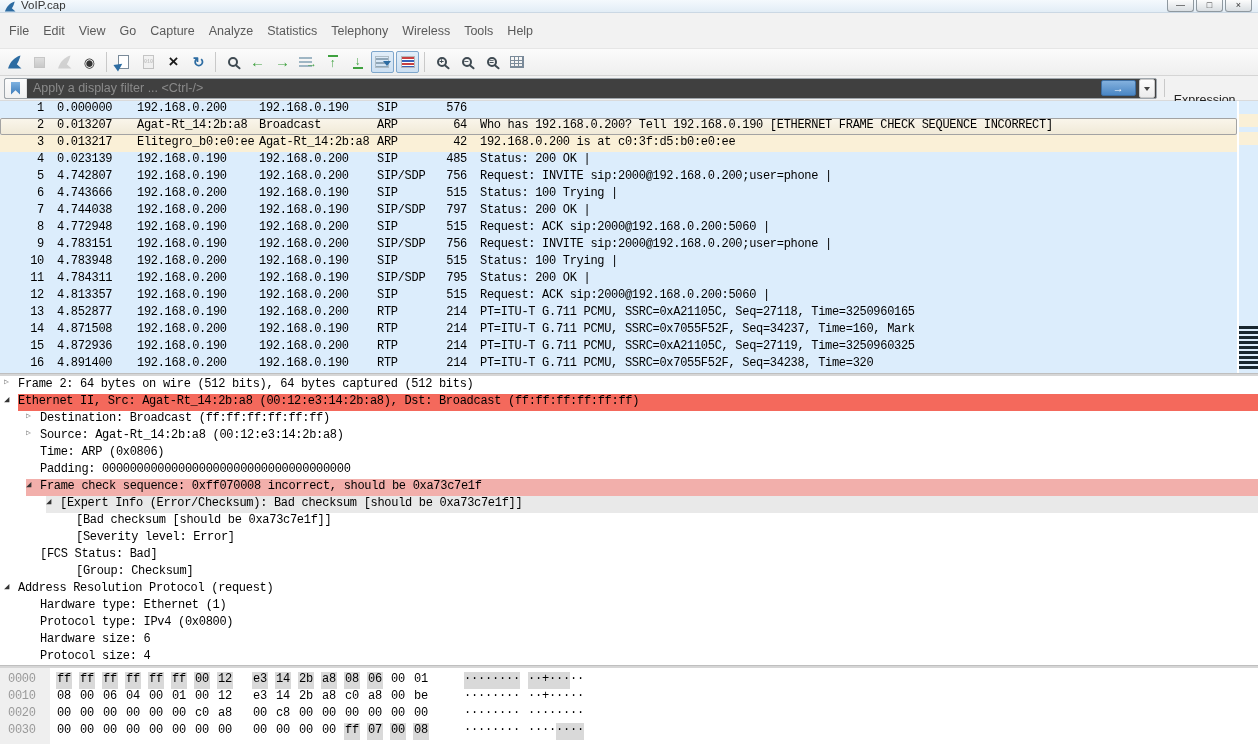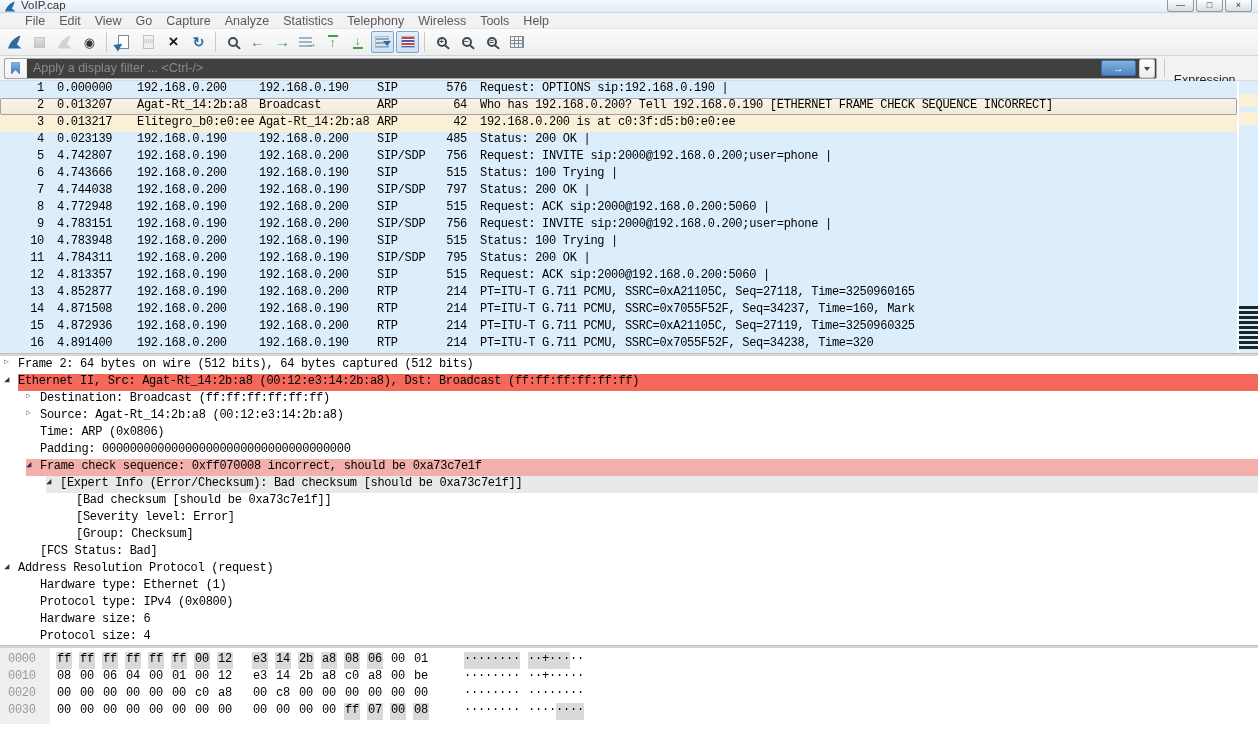--- a/index.html
+++ b/index.html
@@ -13,21 +13,21 @@
 
   
   .titlebar{ height:13px; flex:none; background:linear-gradient(#F4F9FD,#E2EDF6); border-bottom:1px solid #CBD8E4; display:flex; align-items:flex-end; padding:0 4px; position:relative; }
   .app-icon svg{ display:block; }
   .title-text{ font:11.5px var(--sans); color:#333; margin-left:5px; line-height:13px; }
   .win-btns{ position:absolute; right:6px; top:0; display:flex; gap:2px; }
   .win-btn{ width:27px; height:12px; border:1px solid #8E989F; border-top:none; border-radius:0 0 3px 3px; background:linear-gradient(#FCFCFC,#D9DEE2); display:flex; align-items:center; justify-content:center; }
   .win-glyph{ font:9px var(--sans); color:#333; line-height:1; }
 
   
-  .menubar{ height:16px; flex:none; background:#F2F2F2; display:flex; align-items:flex-end; padding-left:18px; border-bottom:1px solid #E6E6E6; }
+  .menubar{ height:36px; flex:none; background:#F2F2F2; display:flex; align-items:center; padding-left:2px; border-bottom:1px solid #E6E6E6; }
   .menu-item{ font:12.5px var(--sans); color:#5A5A5A; padding:0 7px; }
 
   
   .toolbar{ height:27px; flex:none; background:linear-gradient(#FBFBFB,#EFEFEF); border-bottom:1px solid #D5D5D5; display:flex; align-items:center; padding-left:2px; }
   .tb-btn{ width:23px; height:22px; display:inline-flex; align-items:center; justify-content:center; margin:0 1px; border:1px solid transparent; border-radius:2px; position:relative; flex:none; }
   .tb-btn.pressed{ background:linear-gradient(#E2EEF9,#CCDFF2); border-color:#7EA6CC; }
   .tb-btn.disabled{ opacity:.45; filter:grayscale(1); }
   .tb-sep{ width:1px; height:20px; background:#C9C9C9; margin:0 4px; flex:none; }
   .ic{ display:inline-flex; align-items:center; justify-content:center; }
   .ic-stop{ width:11px; height:11px; background:linear-gradient(#BDC3BD,#949A94); border:1px solid #8A908A; }
@@ -272,21 +272,21 @@
           <span class="dd-caret"></span>
         </span>
     </div>
     <span class="expr-sep"></span>
     <span class="expr-btn">Expression...</span>
   </div>
 
 
   <div class="pl-body">
     <div class="rows">
-        <div class="pl-row sip"><span class="pl-cell c-no">1</span><span class="pl-cell c-time">0.000000</span><span class="pl-cell c-src">192.168.0.200</span><span class="pl-cell c-dst">192.168.0.190</span><span class="pl-cell c-proto">SIP</span><span class="pl-cell c-len">576</span><span class="pl-cell c-info">Request: OPTIONS sip:192.168.0.190 |</span></div>
+        <div class="pl-row sip"><span class="pl-cell c-no">1</span><span class="pl-cell c-time">0.000000</span><span class="pl-cell c-src">192.168.0.200</span><span class="pl-cell c-dst">192.168.0.190</span><span class="pl-cell c-proto">SIP</span><span class="pl-cell c-len">576</span></div>
         <div class="pl-row arp selected"><span class="pl-cell c-no">2</span><span class="pl-cell c-time">0.013207</span><span class="pl-cell c-src">Agat-Rt_14:2b:a8</span><span class="pl-cell c-dst">Broadcast</span><span class="pl-cell c-proto">ARP</span><span class="pl-cell c-len">64</span><span class="pl-cell c-info">Who has 192.168.0.200? Tell 192.168.0.190 [ETHERNET FRAME CHECK SEQUENCE INCORRECT]</span></div>
         <div class="pl-row arp"><span class="pl-cell c-no">3</span><span class="pl-cell c-time">0.013217</span><span class="pl-cell c-src">Elitegro_b0:e0:ee</span><span class="pl-cell c-dst">Agat-Rt_14:2b:a8</span><span class="pl-cell c-proto">ARP</span><span class="pl-cell c-len">42</span><span class="pl-cell c-info">192.168.0.200 is at c0:3f:d5:b0:e0:ee</span></div>
         <div class="pl-row sip"><span class="pl-cell c-no">4</span><span class="pl-cell c-time">0.023139</span><span class="pl-cell c-src">192.168.0.190</span><span class="pl-cell c-dst">192.168.0.200</span><span class="pl-cell c-proto">SIP</span><span class="pl-cell c-len">485</span><span class="pl-cell c-info">Status: 200 OK |</span></div>
         <div class="pl-row sip"><span class="pl-cell c-no">5</span><span class="pl-cell c-time">4.742807</span><span class="pl-cell c-src">192.168.0.190</span><span class="pl-cell c-dst">192.168.0.200</span><span class="pl-cell c-proto">SIP/SDP</span><span class="pl-cell c-len">756</span><span class="pl-cell c-info">Request: INVITE sip:2000@192.168.0.200;user=phone |</span></div>
         <div class="pl-row sip"><span class="pl-cell c-no">6</span><span class="pl-cell c-time">4.743666</span><span class="pl-cell c-src">192.168.0.200</span><span class="pl-cell c-dst">192.168.0.190</span><span class="pl-cell c-proto">SIP</span><span class="pl-cell c-len">515</span><span class="pl-cell c-info">Status: 100 Trying |</span></div>
         <div class="pl-row sip"><span class="pl-cell c-no">7</span><span class="pl-cell c-time">4.744038</span><span class="pl-cell c-src">192.168.0.200</span><span class="pl-cell c-dst">192.168.0.190</span><span class="pl-cell c-proto">SIP/SDP</span><span class="pl-cell c-len">797</span><span class="pl-cell c-info">Status: 200 OK |</span></div>
         <div class="pl-row sip"><span class="pl-cell c-no">8</span><span class="pl-cell c-time">4.772948</span><span class="pl-cell c-src">192.168.0.190</span><span class="pl-cell c-dst">192.168.0.200</span><span class="pl-cell c-proto">SIP</span><span class="pl-cell c-len">515</span><span class="pl-cell c-info">Request: ACK sip:2000@192.168.0.200:5060 |</span></div>
         <div class="pl-row sip"><span class="pl-cell c-no">9</span><span class="pl-cell c-time">4.783151</span><span class="pl-cell c-src">192.168.0.190</span><span class="pl-cell c-dst">192.168.0.200</span><span class="pl-cell c-proto">SIP/SDP</span><span class="pl-cell c-len">756</span><span class="pl-cell c-info">Request: INVITE sip:2000@192.168.0.200;user=phone |</span></div>
         <div class="pl-row sip"><span class="pl-cell c-no">10</span><span class="pl-cell c-time">4.783948</span><span class="pl-cell c-src">192.168.0.200</span><span class="pl-cell c-dst">192.168.0.190</span><span class="pl-cell c-proto">SIP</span><span class="pl-cell c-len">515</span><span class="pl-cell c-info">Status: 100 Trying |</span></div>
         <div class="pl-row sip"><span class="pl-cell c-no">11</span><span class="pl-cell c-time">4.784311</span><span class="pl-cell c-src">192.168.0.200</span><span class="pl-cell c-dst">192.168.0.190</span><span class="pl-cell c-proto">SIP/SDP</span><span class="pl-cell c-len">795</span><span class="pl-cell c-info">Status: 200 OK |</span></div>
@@ -317,22 +317,22 @@
       <div class="dt-line"><span class="dt-indent" style="width: 4px;"></span><span class="dt-main"><span class="dt-arrow">▷</span><span class="dt-text">Frame 2: 64 bytes on wire (512 bits), 64 bytes captured (512 bits)</span></span></div>
       <div class="dt-line hl-red"><span class="dt-indent" style="width: 4px;"></span><span class="dt-main"><span class="dt-arrow exp">◢</span><span class="dt-text">Ethernet II, Src: Agat-Rt_14:2b:a8 (00:12:e3:14:2b:a8), Dst: Broadcast (ff:ff:ff:ff:ff:ff)</span></span></div>
       <div class="dt-line"><span class="dt-indent" style="width: 26px;"></span><span class="dt-main"><span class="dt-arrow">▷</span><span class="dt-text">Destination: Broadcast (ff:ff:ff:ff:ff:ff)</span></span></div>
       <div class="dt-line"><span class="dt-indent" style="width: 26px;"></span><span class="dt-main"><span class="dt-arrow">▷</span><span class="dt-text">Source: Agat-Rt_14:2b:a8 (00:12:e3:14:2b:a8)</span></span></div>
       <div class="dt-line"><span class="dt-indent" style="width: 26px;"></span><span class="dt-main"><span class="dt-arrow"></span><span class="dt-text">Time: ARP (0x0806)</span></span></div>
       <div class="dt-line"><span class="dt-indent" style="width: 26px;"></span><span class="dt-main"><span class="dt-arrow"></span><span class="dt-text">Padding: 000000000000000000000000000000000000</span></span></div>
       <div class="dt-line hl-pink"><span class="dt-indent" style="width: 26px;"></span><span class="dt-main"><span class="dt-arrow exp">◢</span><span class="dt-text">Frame check sequence: 0xff070008 incorrect, should be 0xa73c7e1f</span></span></div>
       <div class="dt-line hl-gray"><span class="dt-indent" style="width: 46px;"></span><span class="dt-main"><span class="dt-arrow exp">◢</span><span class="dt-text">[Expert Info (Error/Checksum): Bad checksum [should be 0xa73c7e1f]]</span></span></div>
       <div class="dt-line"><span class="dt-indent" style="width: 62px;"></span><span class="dt-main"><span class="dt-arrow"></span><span class="dt-text">[Bad checksum [should be 0xa73c7e1f]]</span></span></div>
       <div class="dt-line"><span class="dt-indent" style="width: 62px;"></span><span class="dt-main"><span class="dt-arrow"></span><span class="dt-text">[Severity level: Error]</span></span></div>
+      <div class="dt-line"><span class="dt-indent" style="width: 26px;"></span><span class="dt-main"><span class="dt-arrow"></span><span class="dt-text">[FCS Status: Bad]</span></span></div>
       <div class="dt-line"><span class="dt-indent" style="width: 62px;"></span><span class="dt-main"><span class="dt-arrow"></span><span class="dt-text">[Group: Checksum]</span></span></div>
-      <div class="dt-line"><span class="dt-indent" style="width: 26px;"></span><span class="dt-main"><span class="dt-arrow"></span><span class="dt-text">[FCS Status: Bad]</span></span></div>
       <div class="dt-line"><span class="dt-indent" style="width: 4px;"></span><span class="dt-main"><span class="dt-arrow exp">◢</span><span class="dt-text">Address Resolution Protocol (request)</span></span></div>
       <div class="dt-line"><span class="dt-indent" style="width: 26px;"></span><span class="dt-main"><span class="dt-arrow"></span><span class="dt-text">Hardware type: Ethernet (1)</span></span></div>
       <div class="dt-line"><span class="dt-indent" style="width: 26px;"></span><span class="dt-main"><span class="dt-arrow"></span><span class="dt-text">Protocol type: IPv4 (0x0800)</span></span></div>
       <div class="dt-line"><span class="dt-indent" style="width: 26px;"></span><span class="dt-main"><span class="dt-arrow"></span><span class="dt-text">Hardware size: 6</span></span></div>
       <div class="dt-line"><span class="dt-indent" style="width: 26px;"></span><span class="dt-main"><span class="dt-arrow"></span><span class="dt-text">Protocol size: 4</span></span></div>
     </div>
 
   <div class="splitter"></div>
 
   <div class="hex">

